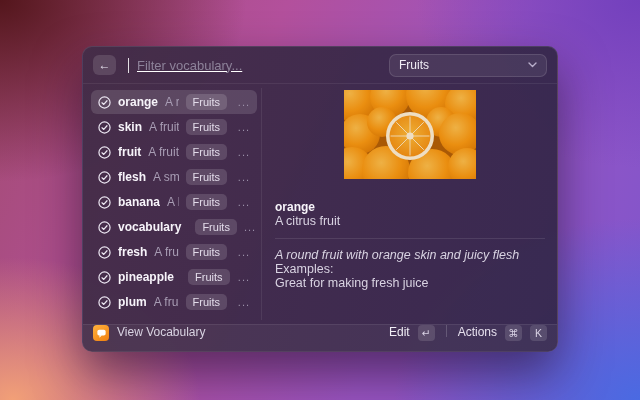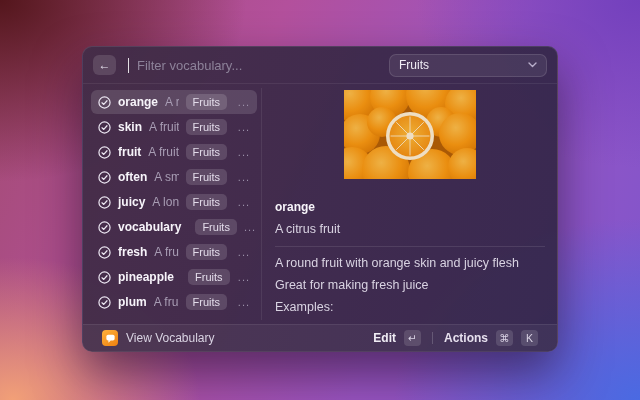--- a/index.html
+++ b/index.html
@@ -24,55 +24,55 @@
     color:#f2eef6;
   }
   
   .hdr { height:37px; flex:0 0 37px; display:flex; align-items:center;
          padding:0 10px; gap:8px; border-bottom:1px solid rgba(255,255,255,0.07); }
   .backbtn { width:23px; height:20px; border-radius:6px; background:rgba(255,255,255,0.13);
              display:flex; align-items:center; justify-content:center;
              font-size:12px; color:#eae4f0; cursor:default; }
   .caret { width:1px; height:15px; background:rgba(255,255,255,0.85); margin-left:4px; }
   .search { flex:1; background:transparent; border:none; outline:none;
-            font:13px "Liberation Sans",sans-serif; color:#fff; }
+            font:13px "Liberation Sans",sans-serif; color:#fff;text-decoration:underline; }
   .search::placeholder { color:#8d8299; }
   .dropdown { width:158px; height:23px; border-radius:7px; background:rgba(255,255,255,0.07);
               border:1px solid rgba(255,255,255,0.12); display:flex; align-items:center;
               justify-content:space-between; padding:0 9px; font-size:12px; color:#f0edf5; }
   
   .bodyrow { flex:1; display:flex; min-height:0; }
   .list { width:178px; flex:0 0 178px; padding:6px 4px 0 8px; overflow:hidden; }
   .row { height:24px; margin-bottom:1px; border-radius:6px; display:flex;
          align-items:center; padding:0 7px; gap:7px; }
   .row.selected { background:rgba(255,255,255,0.13); }
   .check { width:13px; height:13px; flex:0 0 13px; display:flex; }
   .word { font-size:12px; font-weight:700; color:#f7f4fa; white-space:nowrap; }
   .desc { font-size:12px; color:#a89db4; flex:1; white-space:nowrap; overflow:hidden; }
   .pill { background:rgba(255,255,255,0.14); color:#e3dcea; font-size:11px;
           padding:2px 7px; border-radius:5px; white-space:nowrap; }
   .dots { font-size:11px; color:#9a8fa8; letter-spacing:1px; width:16px; text-align:right; }
   .vdiv { width:1px; background:rgba(255,255,255,0.08); margin:4px 0; }
   .detail { flex:1; padding:6px 12px 0 13px; min-width:0; }
   .photo { width:132px; height:89px; margin:0 auto; display:block; }
   .d-title { margin-top:21px; font-size:12px; font-weight:700; color:#f7f4fa; }
-  .d-line  { margin-top:8px; font-size:12.5px; color:#d9d3e2; }
+  .d-line  { font-size:12.5px; color:#d9d3e2; }
   .d-hr { border:none; border-top:1px solid rgba(255,255,255,0.10); margin:10px 0 9px 0; }
-  .d-italic { }
+  .d-italic { font-style:italic; }
   
   .ftr { height:27px; flex:0 0 27px; border-top:1px solid rgba(255,255,255,0.08);
          background:rgba(255,255,255,0.045); border-radius:0 0 10px 10px;
-         display:flex; align-items:center; padding:0 19px; gap:8px; }
+         display:flex; padding:0 10px; gap:8px; }
   .appicon { width:16px; height:16px; border-radius:4px;
              background:linear-gradient(145deg,#ffb23e,#f07f0e);
              display:flex; align-items:center; justify-content:center; }
   .ftr-name { font-size:12px; color:#d9d3e2; }
   .spacer { flex:1; }
-  .ftr-label { font-size:12px; font-weight:700; color:#f0edf5; }
-  .ftr-label.thin { font-weight:700; color:#e6e0ee; }
+  .ftr-label { font-size:12px; font-weight:400; color:#f0edf5; }
+  .ftr-label.thin { font-weight:400; color:#e6e0ee; }
   .key { min-width:17px; height:16px; padding:0 3px; border-radius:4px;
          background:rgba(255,255,255,0.13); color:#d9d2e4; font-size:10.5px;
          display:flex; align-items:center; justify-content:center; }
   .fsep { width:1px; height:12px; background:rgba(255,255,255,0.18); margin:0 3px; }
 </style>
 </head>
 <body>
 
 <div class="window">
 
@@ -128,33 +128,33 @@
           <span class="pill">Fruits</span>
           <span class="dots">...</span>
         </div>
         <div class="row">
           <span class="check">
             <svg viewBox="0 0 14 14" width="13" height="13">
               <circle cx="7" cy="7" r="6" stroke="#ece6f2" fill="none" stroke-width="1.3"></circle>
               <path d="M4.3 7.3 L6.2 9.1 L9.7 5.1" stroke="#ece6f2" fill="none" stroke-width="1.3" stroke-linecap="round" stroke-linejoin="round"></path>
             </svg>
           </span>
-          <span class="word">often</span>
+          <span class="word">flesh</span>
           <span class="desc">A small, ro...</span>
           <span class="pill">Fruits</span>
           <span class="dots">...</span>
         </div>
         <div class="row">
           <span class="check">
             <svg viewBox="0 0 14 14" width="13" height="13">
               <circle cx="7" cy="7" r="6" stroke="#ece6f2" fill="none" stroke-width="1.3"></circle>
               <path d="M4.3 7.3 L6.2 9.1 L9.7 5.1" stroke="#ece6f2" fill="none" stroke-width="1.3" stroke-linecap="round" stroke-linejoin="round"></path>
             </svg>
           </span>
-          <span class="word">juicy</span>
+          <span class="word">banana</span>
           <span class="desc">A long, c...</span>
           <span class="pill">Fruits</span>
           <span class="dots">...</span>
         </div>
         <div class="row">
           <span class="check">
             <svg viewBox="0 0 14 14" width="13" height="13">
               <circle cx="7" cy="7" r="6" stroke="#ece6f2" fill="none" stroke-width="1.3"></circle>
               <path d="M4.3 7.3 L6.2 9.1 L9.7 5.1" stroke="#ece6f2" fill="none" stroke-width="1.3" stroke-linecap="round" stroke-linejoin="round"></path>
             </svg>
@@ -242,22 +242,22 @@
             <line x1="66" y1="46" x2="52.2" y2="59.8"></line>
         </g>
         <circle cx="66" cy="46" r="3.6" fill="#fff3da"></circle>
         <rect width="132" height="89" fill="rgba(90,35,0,0.10)"></rect>
       </svg>
 
       <div class="d-title">orange</div>
       <div class="d-line">A citrus fruit</div>
       <hr class="d-hr">
       <div class="d-line d-italic">A round fruit with orange skin and juicy flesh</div>
+      <div class="d-line">Examples:</div>
       <div class="d-line">Great for making fresh juice</div>
-      <div class="d-line">Examples:</div>
     </div>
   </div>
 
   <div class="ftr">
     <div class="appicon">
       <svg width="11" height="11" viewBox="0 0 16 16">
         <rect x="2" y="2.5" width="12" height="8.5" rx="2.6" fill="#fff"></rect>
         <path d="M5 10.5 L5 14 L8.6 10.5 Z" fill="#fff"></path>
       </svg>
     </div>

